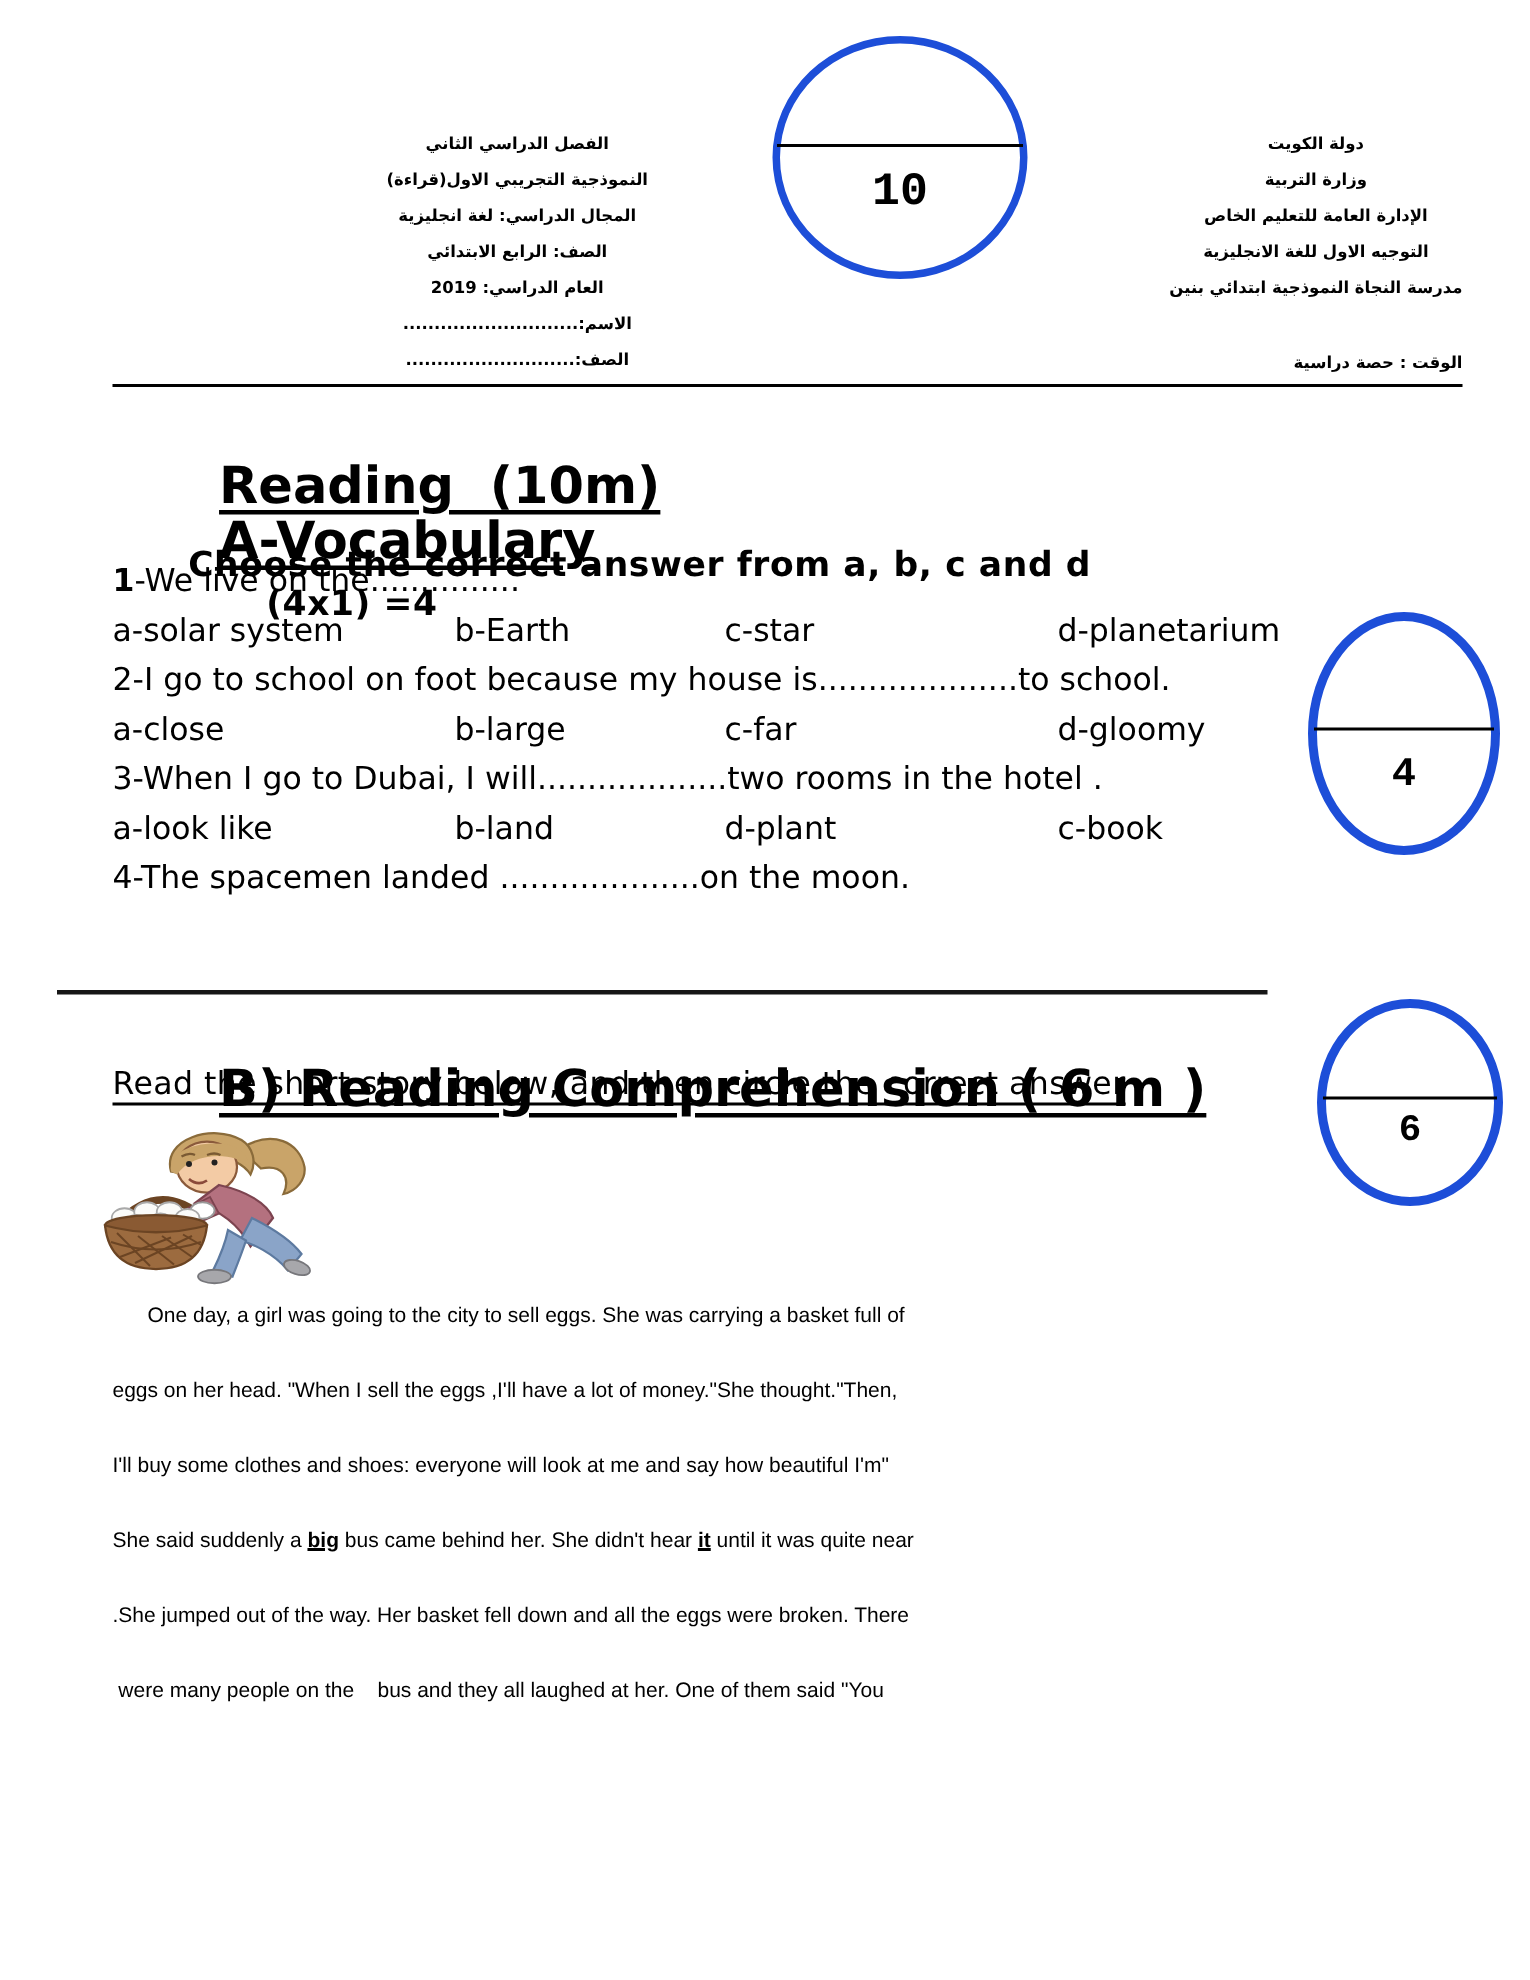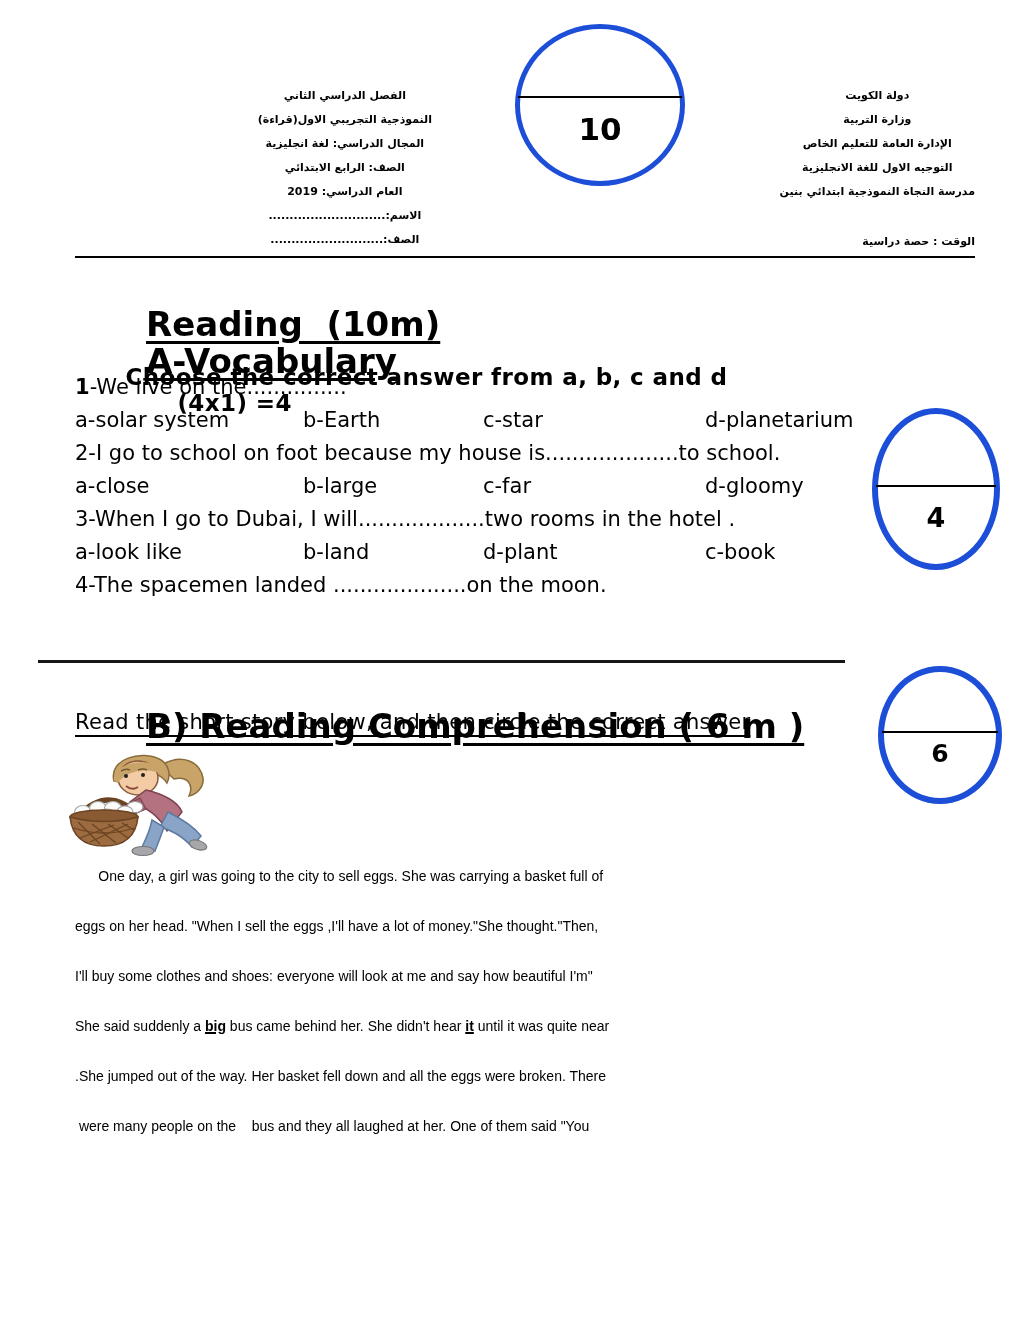--- a/index.html
+++ b/index.html
@@ -12,21 +12,21 @@
   .hdr-ministry{position:absolute;top:84px;right:45px;}
   .hdr-exam{position:absolute;top:84px;right:588px;}
   .hdr-time{position:absolute;top:230px;right:45px;}
 
   
   .rule{position:absolute;background:#000;}
   .rule1{top:256px;left:75px;width:900px;height:2px;}
   .rule2{top:660px;left:38px;width:807px;height:3px;background:#161616;}
 
   
-  .circle{position:absolute;border:6px solid #1d4ed8;border-radius:50%;}
+  .circle{position:absolute;border:6px solid #1d4ed8;border-radius:50%;font-family:Liberation Mono, monospace;}
   .circle .midline{position:absolute;left:-2px;right:-2px;top:47%;height:2px;background:#000;}
   .circle .num{position:absolute;top:49%;left:0;right:0;text-align:center;font-weight:bold;}
   .c10{left:515px;top:24px;width:160px;height:152px;border-width:5px;}
   .c10 .midline{top:44%;}
   .c10 .num{font-size:31px;padding-top:8px;}
   .c4{left:872px;top:408px;width:116px;height:150px;}
   .c4 .num{font-size:27px;padding-top:14px;}
   .c6{left:878px;top:666px;width:112px;height:126px;}
   .c6 .num{font-size:25px;padding-top:5px;}
 

